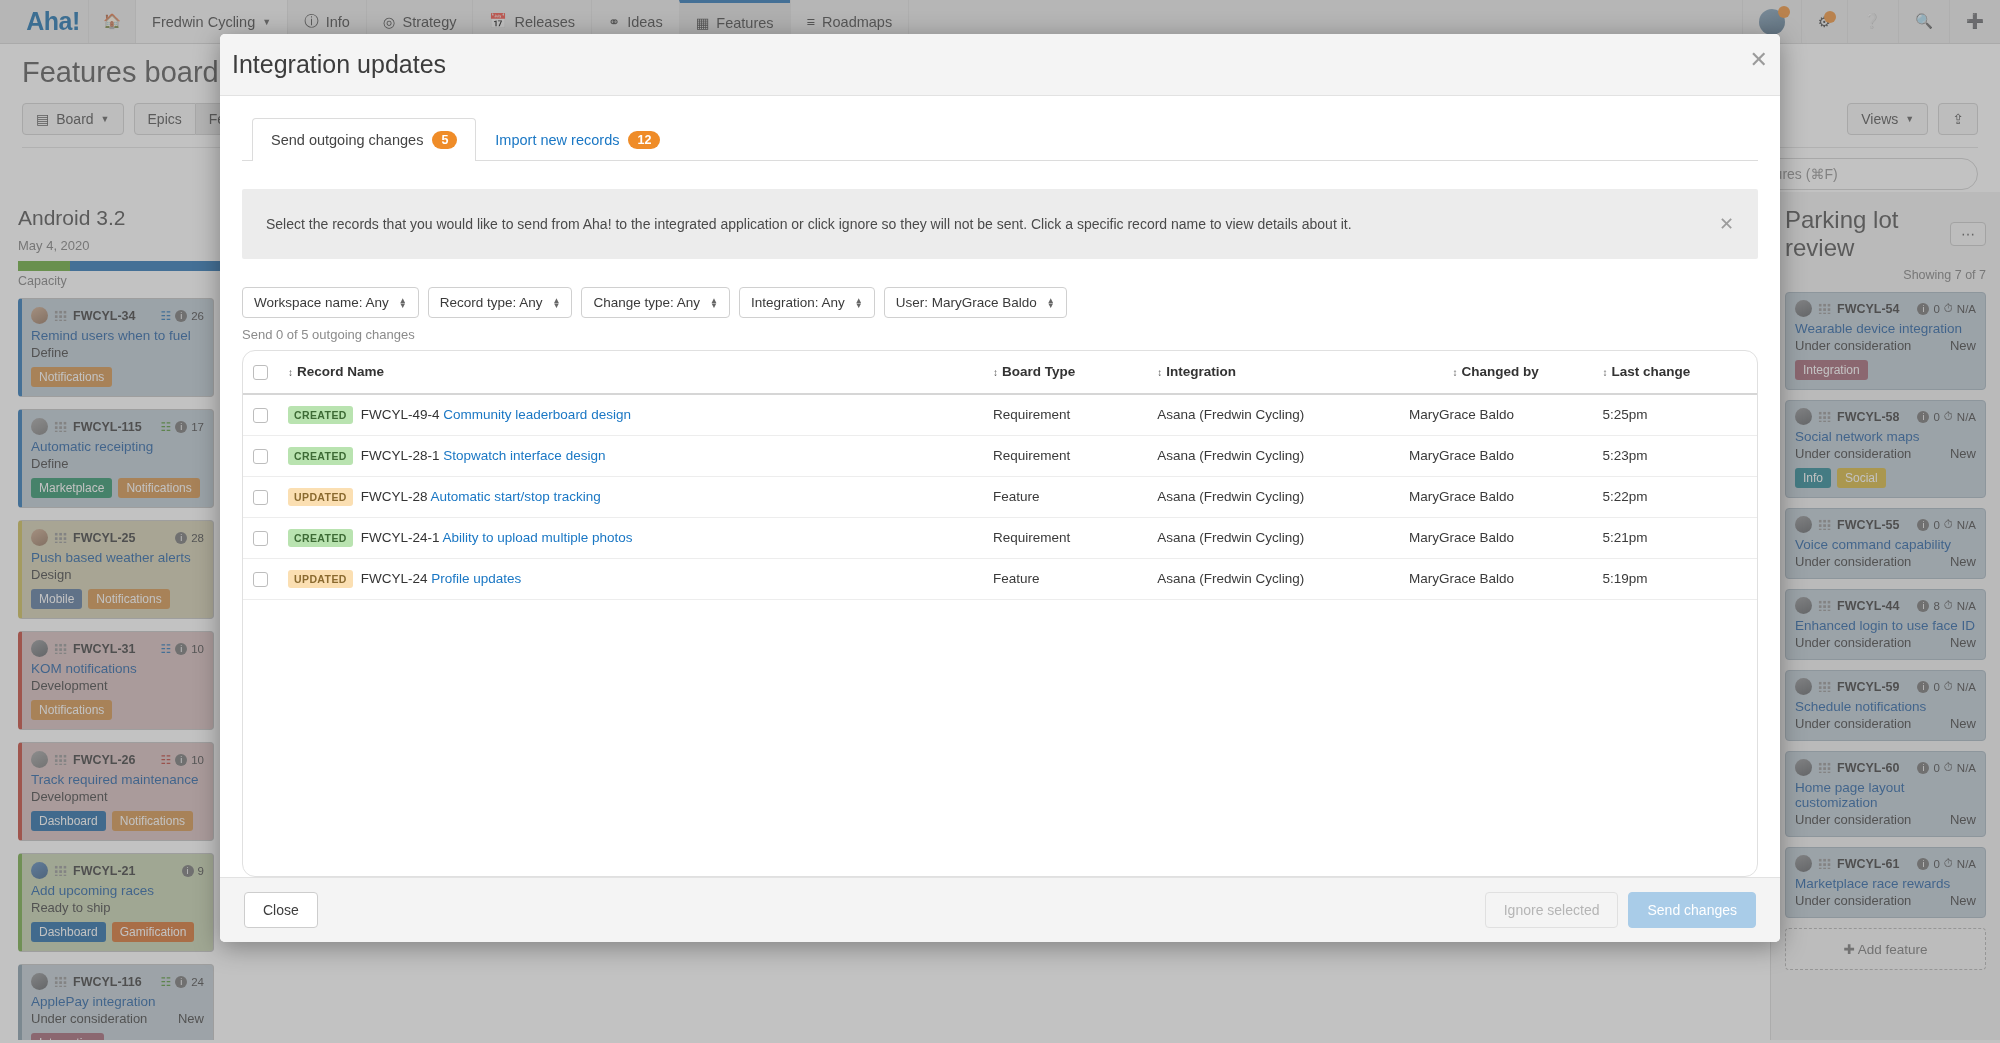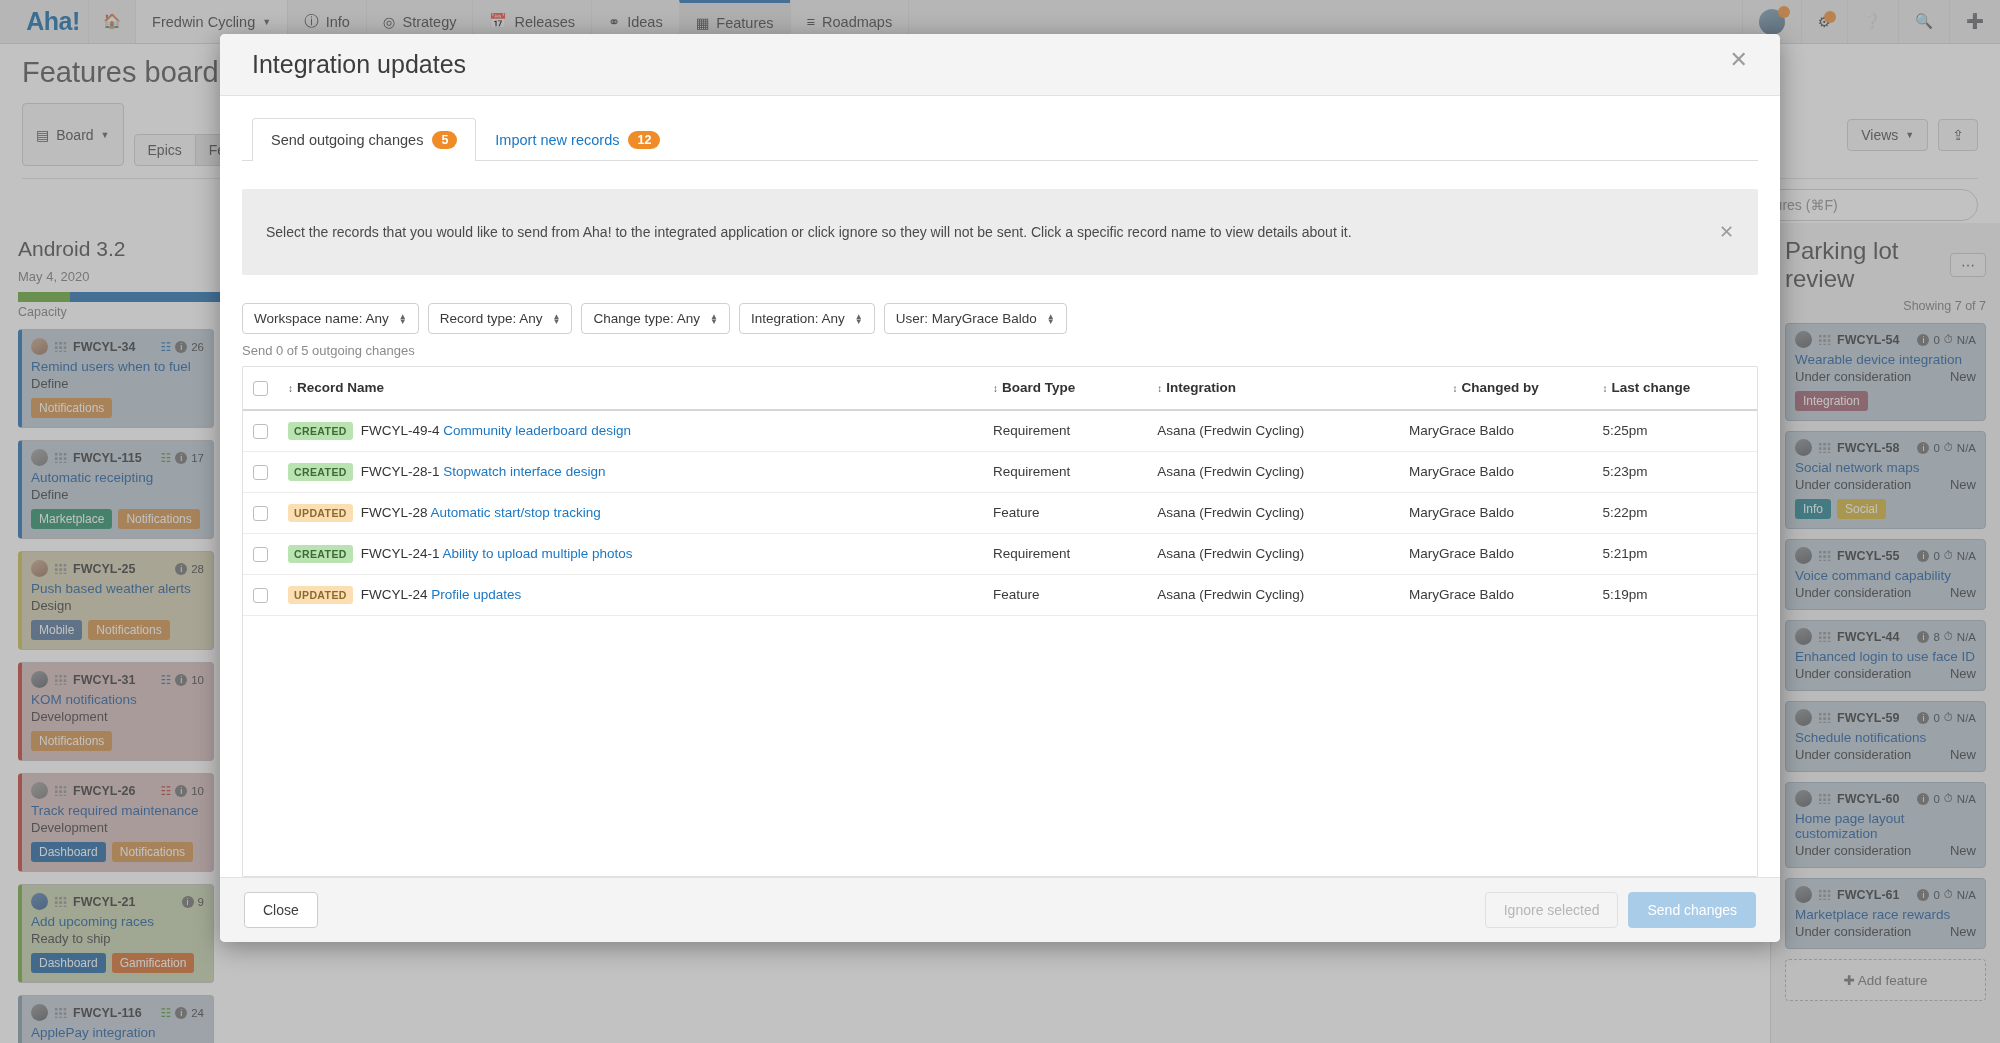--- a/index.html
+++ b/index.html
@@ -37,21 +37,21 @@
   .caret { font-size: 9px; color: #555; }
 
   
   .page-head { padding: 12px 22px 0 22px; background: #fff; }
   .page-title { font-size: 29px; color: #4b4b4b; font-weight: 400; }
   .page-title .c { font-size: 16px; color: #777; }
   .seg-row { display: flex; gap: 10px; margin-top: 14px; padding-bottom: 12px;
              border-bottom: 1px solid #e0e0e0; }
   .seg { border: 1px solid #cfcfcf; border-radius: 4px; background: #f6f6f6;
          font-size: 14px; color: #444; padding: 7px 13px; display: flex; align-items: center; gap: 7px; cursor:pointer;}
-  .seg-group { display: flex; margin-top: 31px; }
+  .seg-group { display: flex; }
   .seg-group .seg { border-radius: 0; border-left: none; }
   .seg-group .seg:first-child { border-radius: 4px 0 0 4px; border-left: 1px solid #cfcfcf; }
   .seg-group .seg:last-child { border-radius: 0 4px 4px 0; }
   .head-right { margin-left: auto; display: flex; gap: 10px; align-items: center; }
   .searchbox { width: 290px; border: 1px solid #cfcfcf; border-radius: 16px; background: #fff;
      font-size: 14px; color: #8b8b8b; padding: 7px 14px; }
 
   
   .board-wrap { display: flex; height: 848px; }
   .board-main { flex: 1; padding: 14px 18px; overflow: hidden; position: relative; }
@@ -108,45 +108,45 @@
   .side-card { border: 1px solid #9fb0bb; border-radius: 4px; background: #b9c6d0;
      padding: 7px 9px 9px; margin-top: 10px; }
 
   
   #modal {
     position: absolute; z-index: 100;
     left: 220px; top: 34px; width: 1560px; height: 908px;
     background: #fff; border-radius: 5px; box-shadow: 0 5px 26px rgba(0,0,0,0.35);
     display: flex; flex-direction: column; overflow: hidden;
   }
-  .m-head { background: #f4f4f4; border-bottom: 1px solid #e2e2e2; padding: 16px 32px;
+  .m-head { background: #f4f4f4; border-bottom: 1px solid #e2e2e2; padding: 16px 12px;
             display: flex; align-items: flex-start; }
   .m-title { font-size: 25px; color: #3d3d3d; font-weight: 400; }
   .m-close { margin-left: auto; font-size: 22px; color: #9b9b9b; cursor: pointer; line-height: 20px; }
   .m-body { flex: 1; background: #fff; padding: 22px 22px 0 22px; display: flex; flex-direction: column; min-height: 0; }
 
   .tabs { display: flex; border-bottom: 1px solid #dcdcdc; padding-left: 10px; }
   .tab { display: flex; align-items: center; gap: 9px; padding: 12px 18px; font-size: 14.5px;
          border: 1px solid transparent; border-bottom: none; border-radius: 4px 4px 0 0;
          margin-bottom: -1px; color: #1a77c4; cursor: pointer; }
   .tab.active { background: #fff; border-color: #dcdcdc; color: #444; }
   .badge { background: #ef8c28; color: #fff; font-size: 12.5px; font-weight: 600;
            border-radius: 11px; padding: 2px 9px; min-width: 24px; text-align: center; }
 
-  .alert { background: #ececec; color: #4a4a4a; font-size: 14px; padding: 32px 24px;
+  .alert { background: #ececec; color: #4a4a4a; font-size: 14px; padding: 24px 24px;
            margin-top: 28px; display: flex; align-items: center; border-radius: 2px; }
   .alert .x { margin-left: auto; color: #9d9d9d; font-size: 18px; cursor: pointer; }
 
   .filters { display: flex; gap: 9px; margin-top: 28px; }
   .filt { border: 1px solid #d0d0d0; border-radius: 4px; background: #fff; font-size: 13.5px;
           color: #3a3a3a; padding: 7px 11px; display: flex; align-items: center; gap: 10px; cursor: pointer; }
   .updown { display: inline-flex; flex-direction: column; line-height: 5px; font-size: 8px; color: #666; }
   .count-line { font-size: 13px; color: #8b8b8b; margin-top: 9px; }
 
-  .tblwrap { margin-top: 8px; border: 1px solid #e0e0e0; border-radius: 1px; flex: 1; min-height: 0; }
+  .tblwrap { margin-top: 8px; border: 1px solid #e0e0e0; border-radius: 13px; flex: 1; min-height: 0; }
   table { width: 100%; border-collapse: collapse; }
   thead th { text-align: left; font-size: 13.5px; color: #333; font-weight: bold;
              padding: 13px 10px; border-bottom: 2px solid #d6d6d6; white-space: nowrap; }
   thead th .sort { color: #555; font-size: 10px; margin-right: 4px; }
   tbody td { font-size: 13.5px; color: #3a3a3a; padding: 11px 10px; border-bottom: 1px solid #ededed; }
   .chk { width: 15px; height: 15px; border: 1px solid #bdbdbd; border-radius: 3px; background: #fff; display: inline-block; vertical-align: middle; }
   .pill { display: inline-block; font-size: 10.5px; font-weight: 700; letter-spacing: .4px;
           padding: 3px 6px; border-radius: 3px; margin-right: 8px; vertical-align: middle; }
   .pill.created { background: #b9e3b0; color: #3d6b35; }
   .pill.updated { background: #fbdfb2; color: #8a6a2f; }

